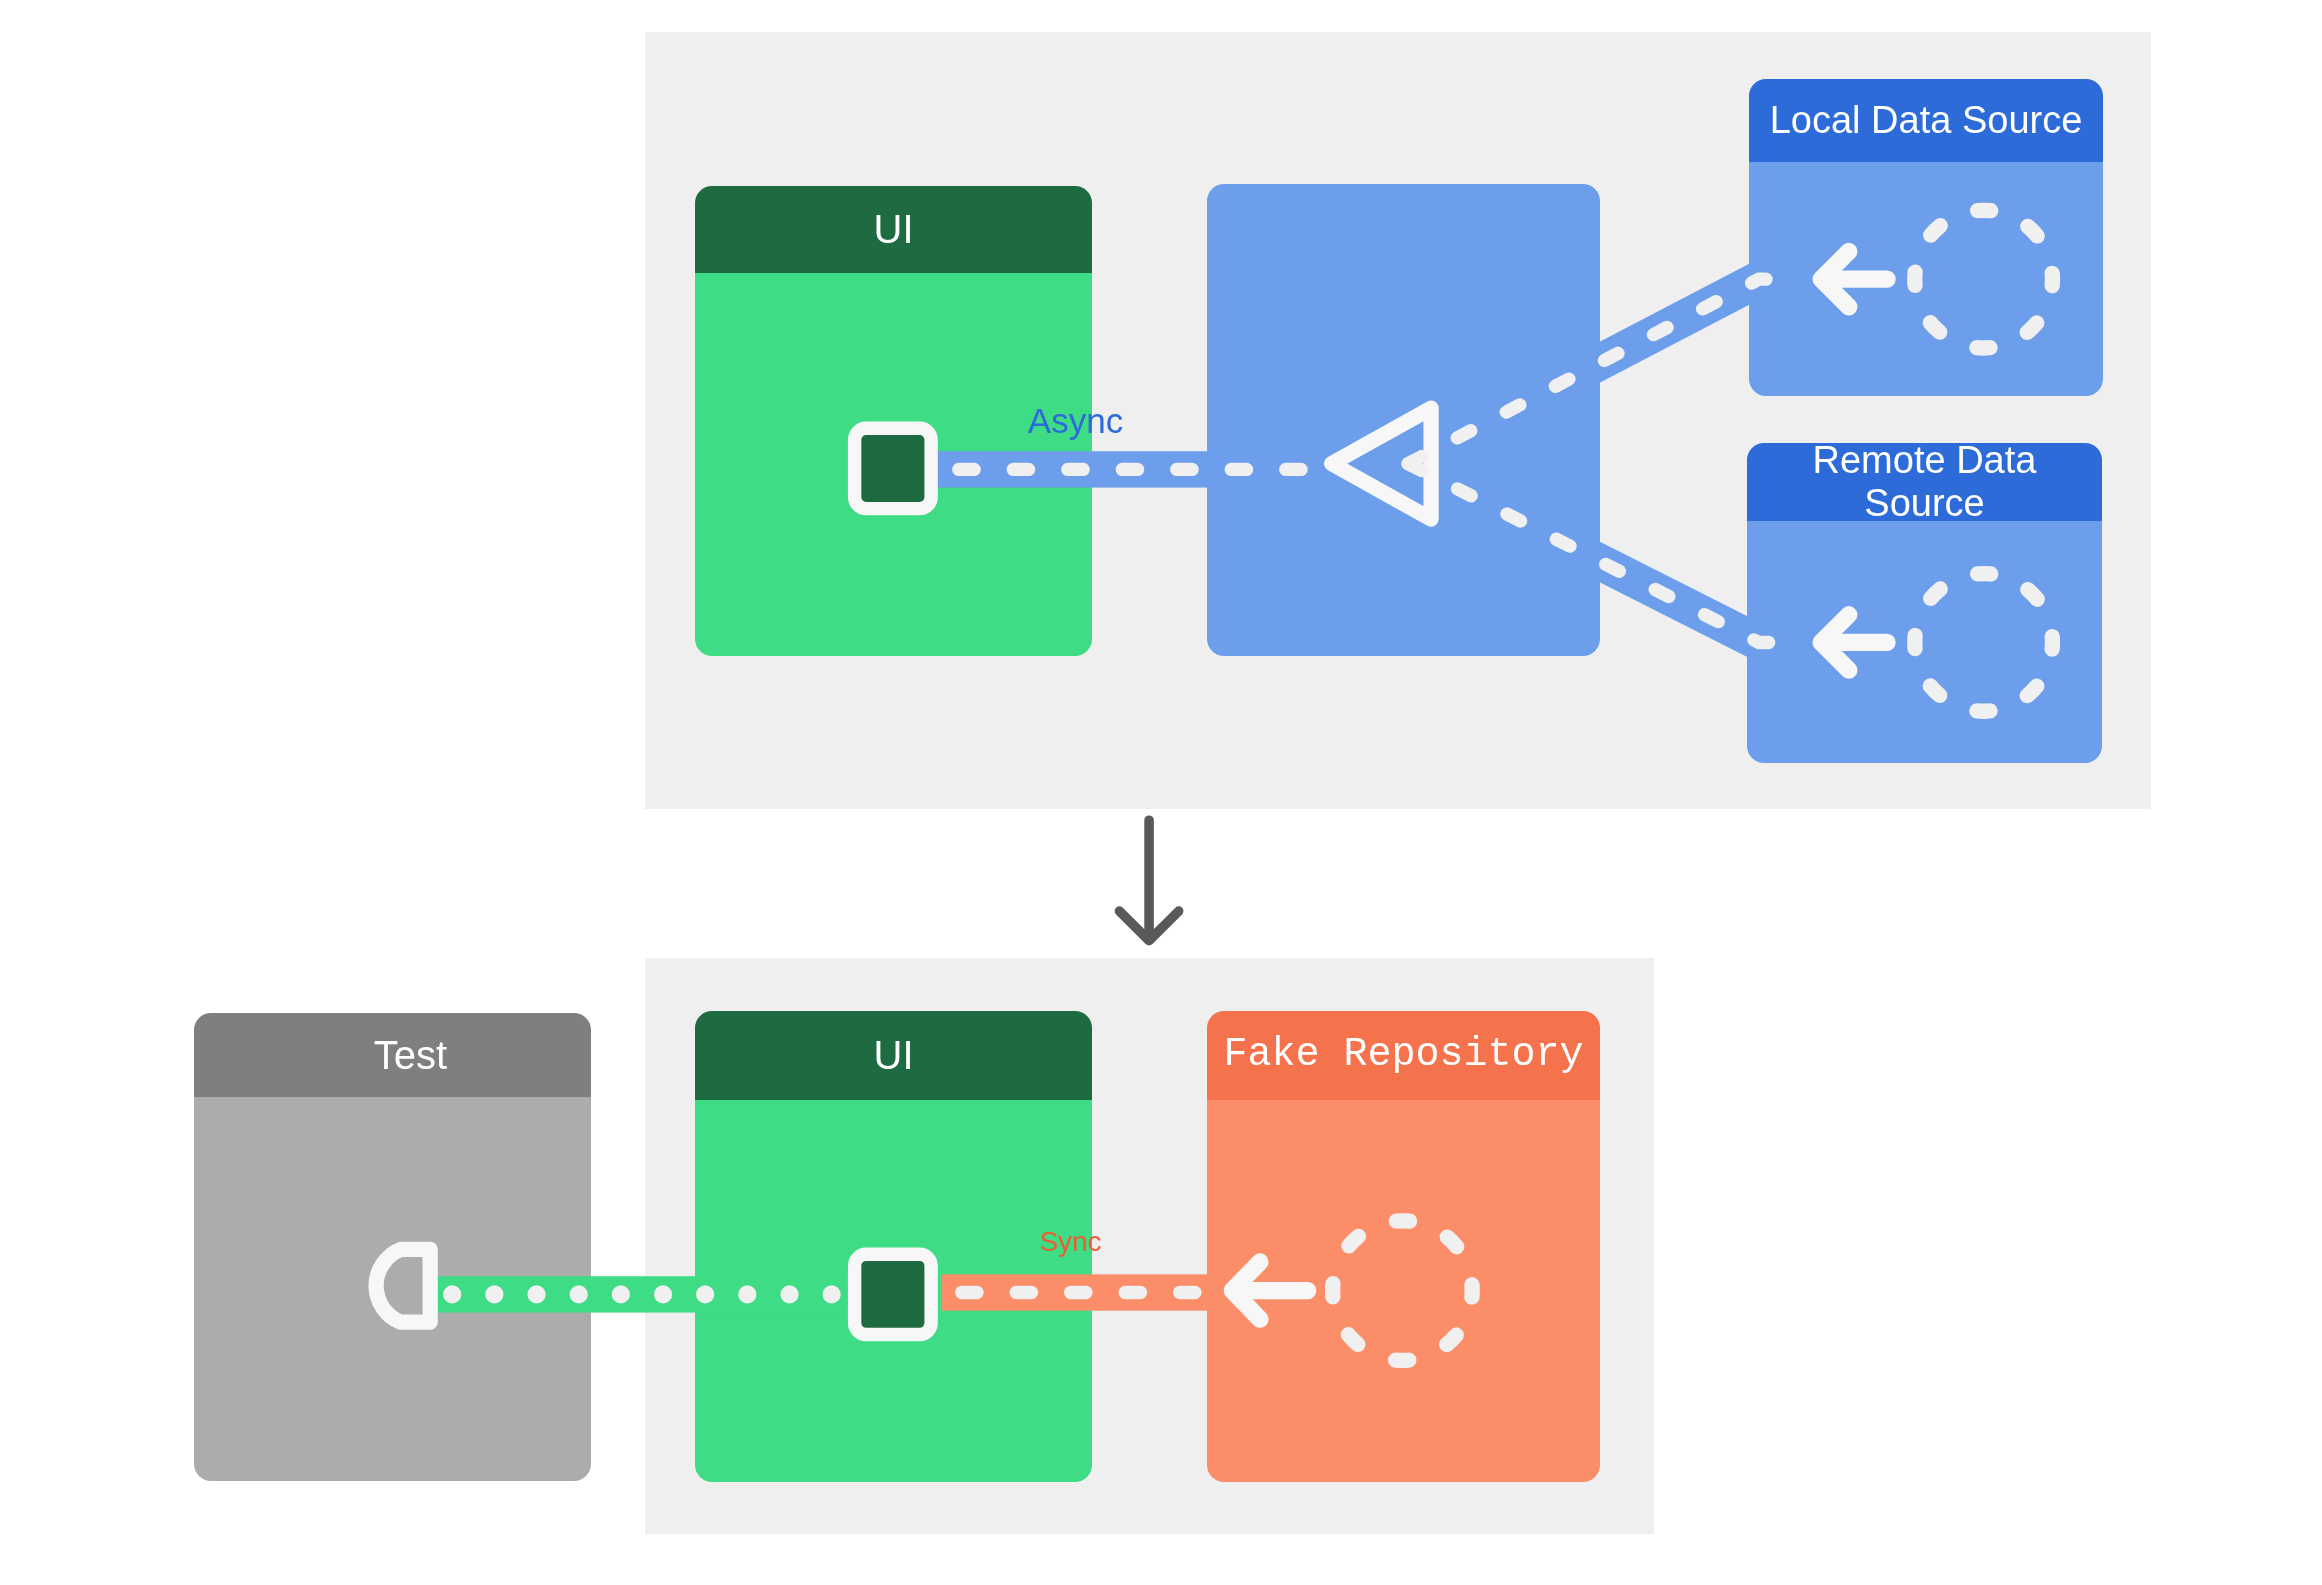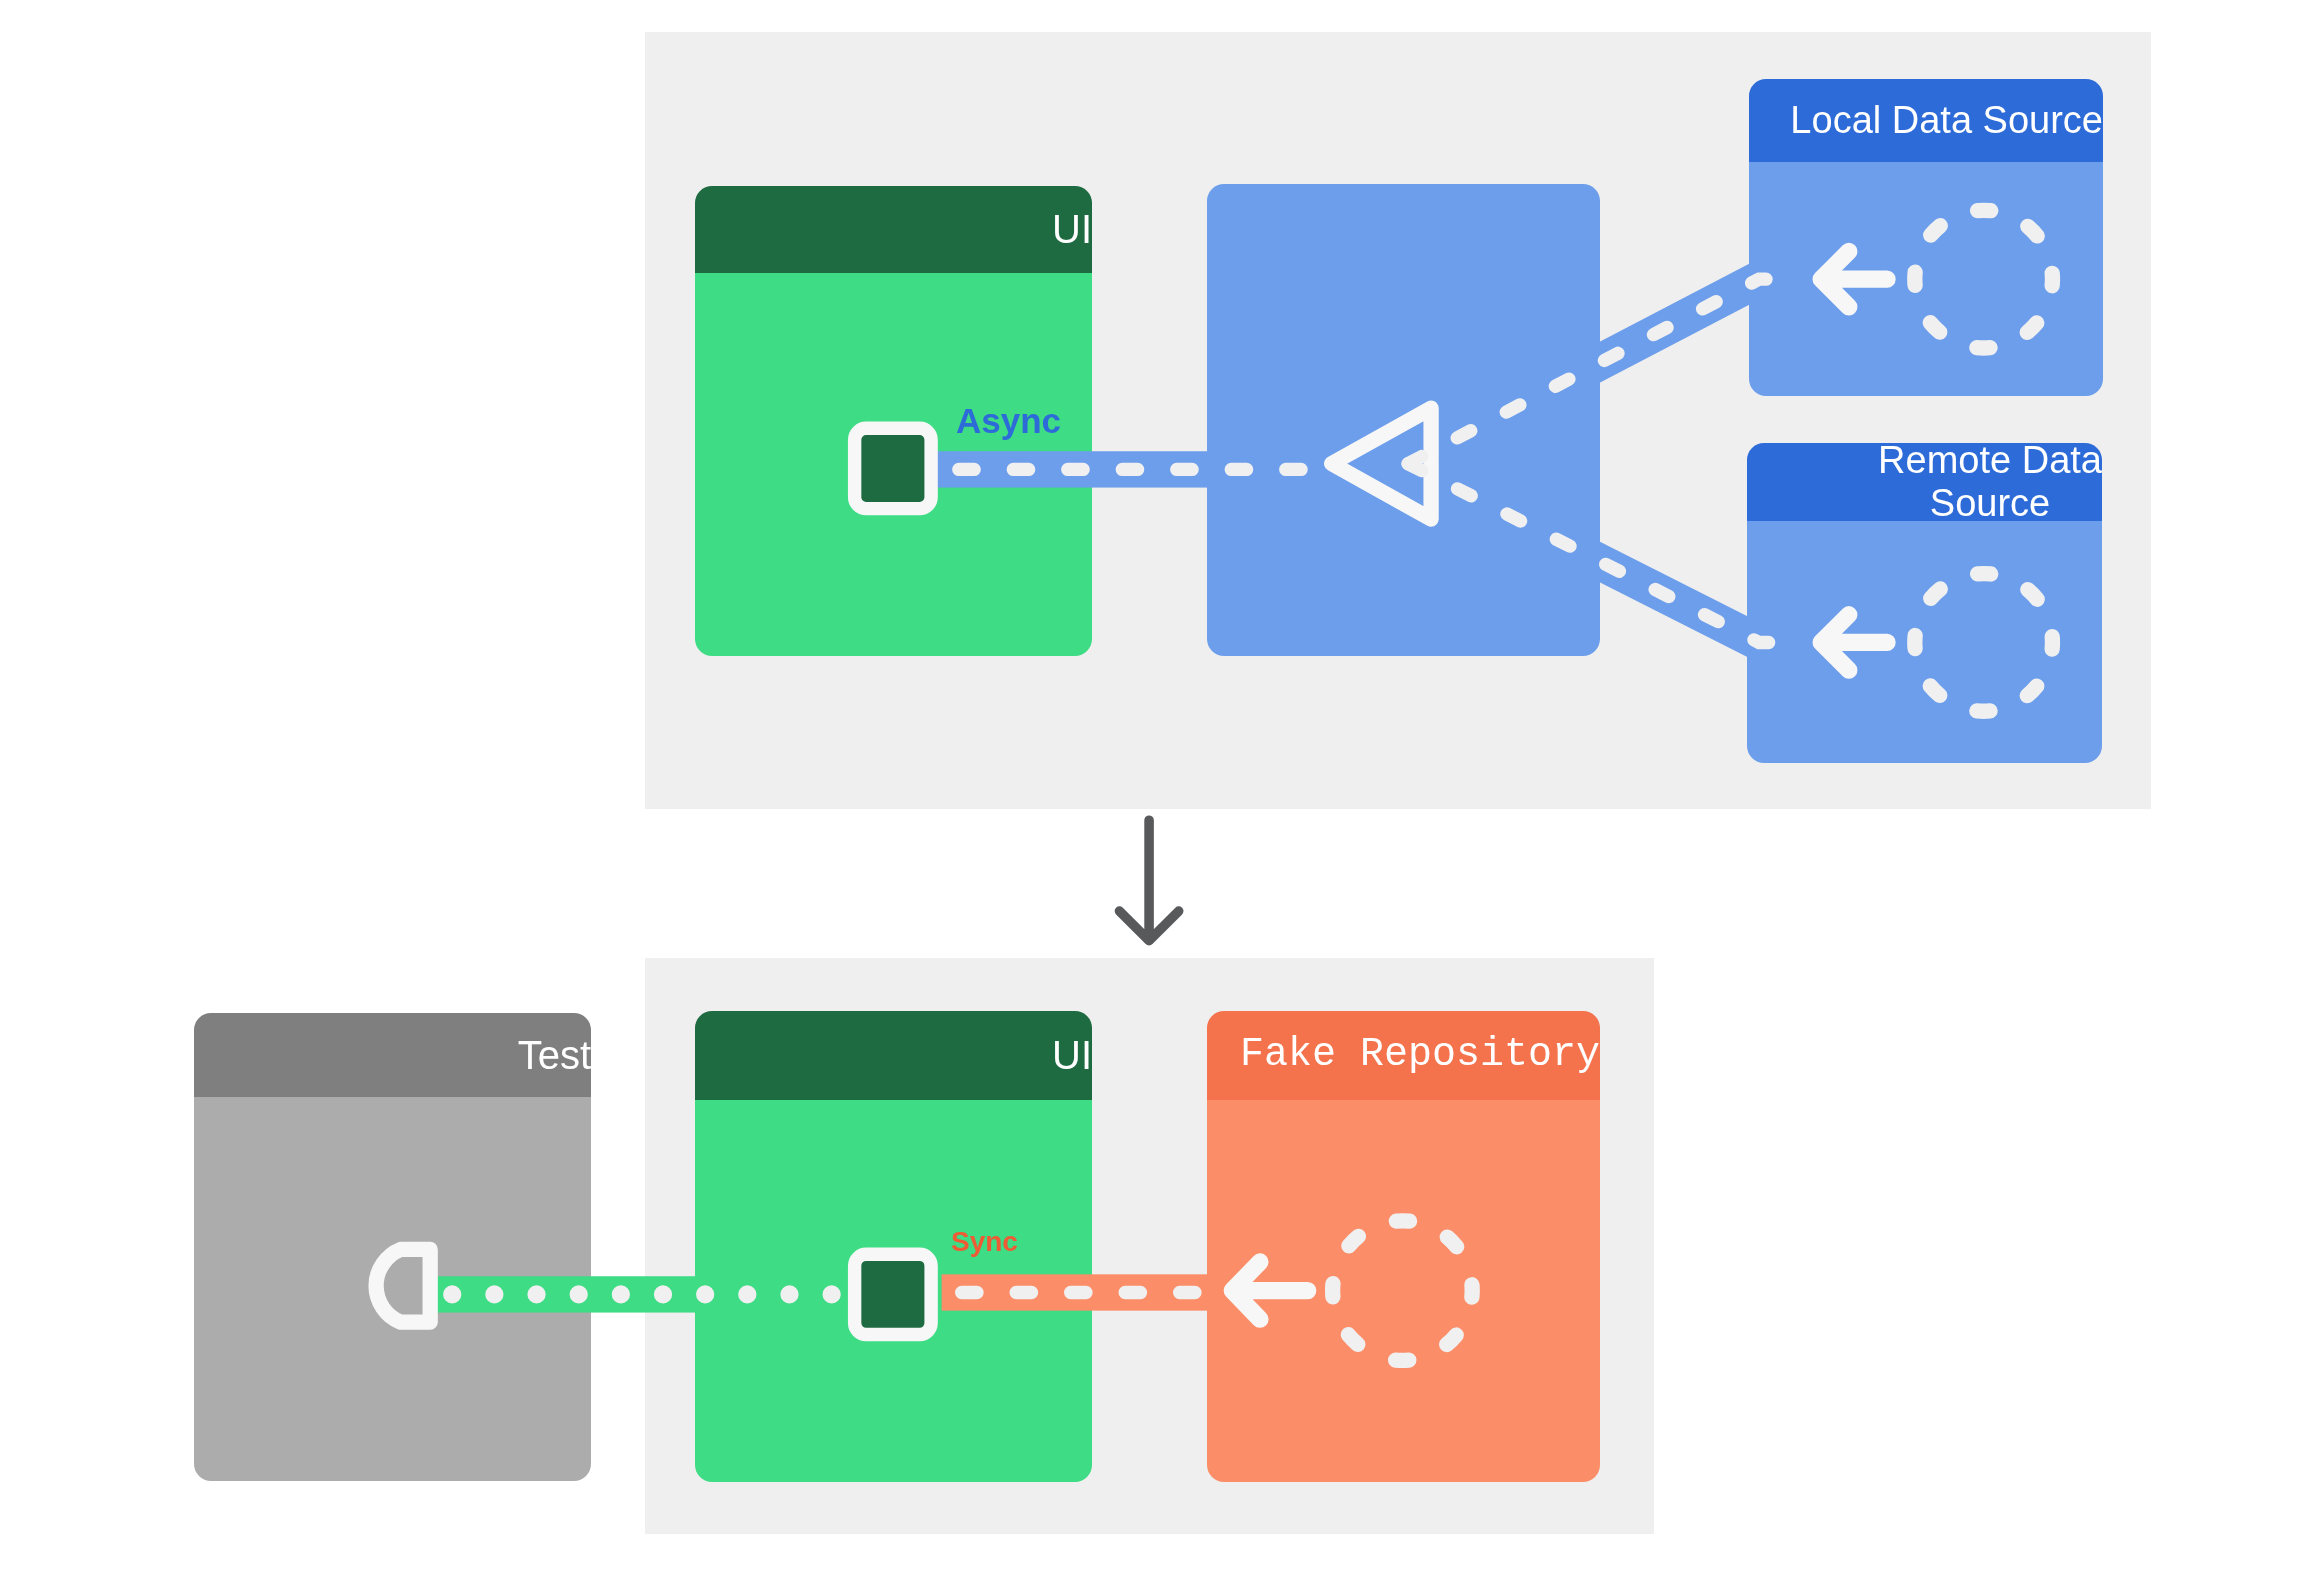--- a/index.html
+++ b/index.html
@@ -7,21 +7,21 @@
     width:2323px;height:1586px;position:relative;overflow:hidden;
     background:var(--page-bg,#fff);
     font-family:"Liberation Sans", sans-serif;
   }
   .panel{position:absolute;background:var(--panel,#EFEFEF);}
   #panel-production{left:645px;top:32px;width:1506px;height:777px;}
   #panel-test{left:645px;top:958px;width:1009px;height:576px;}
 
   .box{position:absolute;border-radius:17px;overflow:hidden;display:flex;flex-direction:column;}
   .box-header{
-    display:flex;align-items:center;justify-content:flex-end;
+    display:flex;align-items:center;justify-content:center;
     color:#fff;font-size:40px;line-height:1.12;text-align:center;white-space:pre-line;
   }
   .box-body{flex:1;}
 
   .green  .box-header{background:var(--green-dark,#1E6B41);}
   .green  .box-body  {background:var(--green,#3EDC84);}
   .blue   .box-header{background:var(--blue-dark,#2D6BD9);}
   .blue   .box-body  {background:var(--blue,#6D9EEB);}
   .gray   .box-header{background:var(--gray-dark,#7F7F7F);padding-left:36px;}
   .gray   .box-body  {background:var(--gray,#ACACAC);}
@@ -36,21 +36,21 @@
   #box-local .box-header{height:83px;font-size:38px;}
   #box-remote        {left:1747px;top:443px;width:355px;height:320px;}
   #box-remote .box-header{height:78px;font-size:38px;}
   #box-test          {left:194px;top:1013px;width:397px;height:468px;}
   #box-test .box-header{height:84px;}
   #box-ui-bottom     {left:695px;top:1011px;width:397px;height:471px;}
   #box-ui-bottom .box-header{height:89px;}
   #box-fake-repo     {left:1207px;top:1011px;width:393px;height:471px;}
   #box-fake-repo .box-header{height:89px;}
 
-  .flow-label{position:absolute;font-weight:bold;width:239px;text-align:left;}
+  .flow-label{position:absolute;font-weight:normal;width:239px;text-align:center;}
   #label-async{left:956px;top:401px;font-size:35px;color:var(--blue-dark,#2D6BD9);}
   #label-sync {left:951px;top:1226px;font-size:28px;color:var(--sync-orange,#EE5B35);}
 
   svg.overlay{position:absolute;left:0;top:0;}
 
   .band-blue-diag{fill:none;stroke:var(--blue,#6D9EEB);stroke-width:38;stroke-linejoin:round;}
   .band-rect-blue{fill:var(--blue,#6D9EEB);}
   .band-rect-green{fill:var(--green,#3EDC84);}
   .band-rect-orange{fill:var(--orange,#FB8E69);}
   .dash-line{fill:none;stroke:var(--dash,#F0F0F0);stroke-width:14;stroke-linecap:round;}

